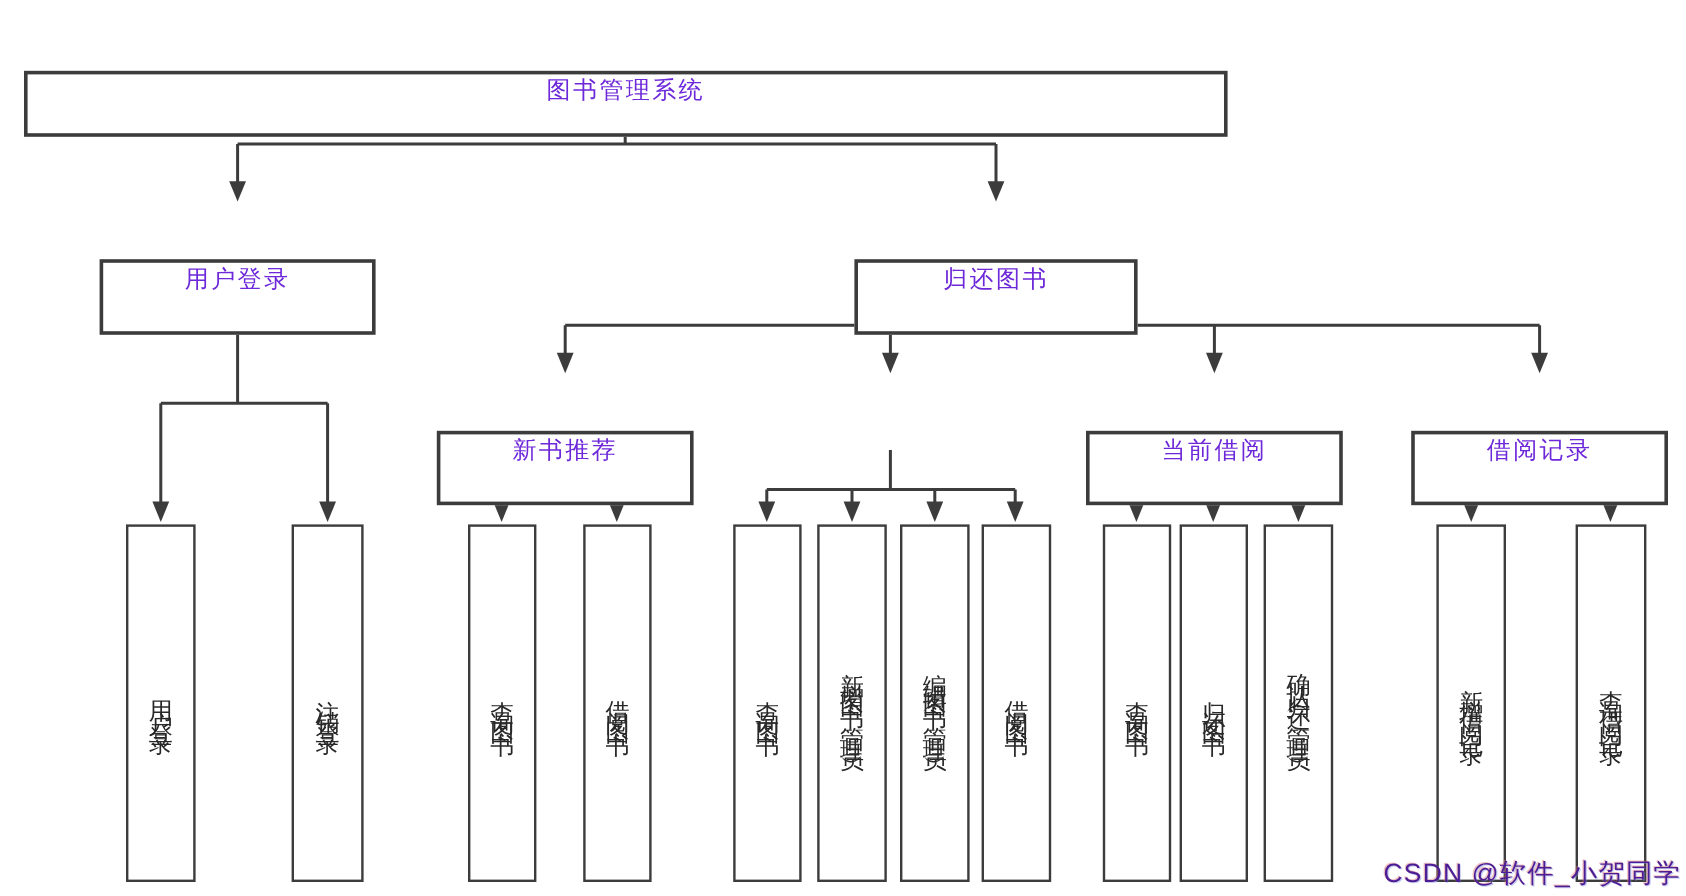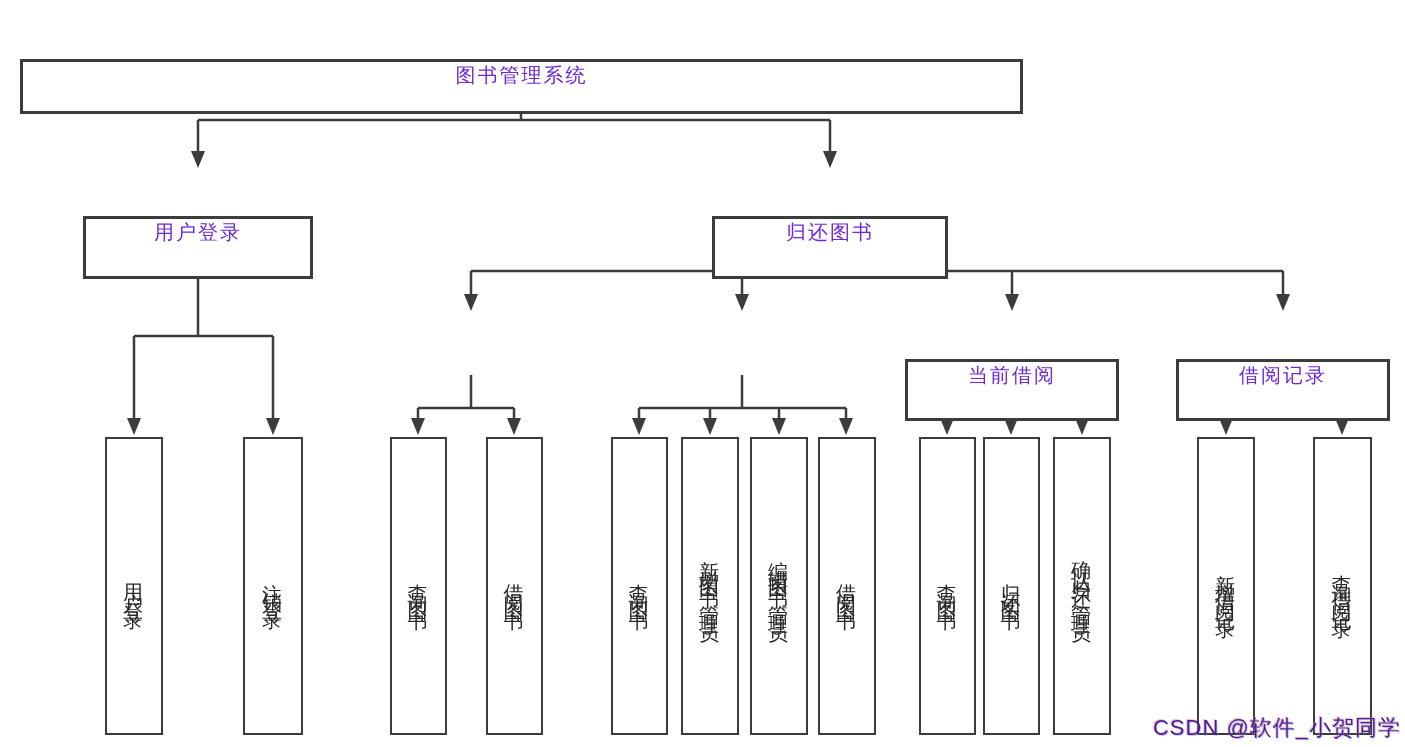--- a/index.html
+++ b/index.html
@@ -99,20 +99,23 @@
     <span>图书管理系统</span>
   </div>
 
   <div class="hnode" style="left:83px;top:170px;width:230px;height:63px">
     <span>用户登录</span>
   </div>
   <div class="hnode" style="left:712px;top:170px;width:236px;height:63px">
     <span>归还图书</span>
   </div>
 
+  <div class="hnode" style="left:364px;top:313px;width:214px;height:62px">
+    <span>新书推荐</span>
+  </div>
   <div class="hnode" style="left:905px;top:313px;width:214px;height:62px">
     <span>当前借阅</span>
   </div>
   <div class="hnode" style="left:1176px;top:313px;width:214px;height:62px">
     <span>借阅记录</span>
   </div>
 
   <div class="vnode" style="left:105px;width:58px">
     <span class="vtext">用户登录</span>
   </div>

